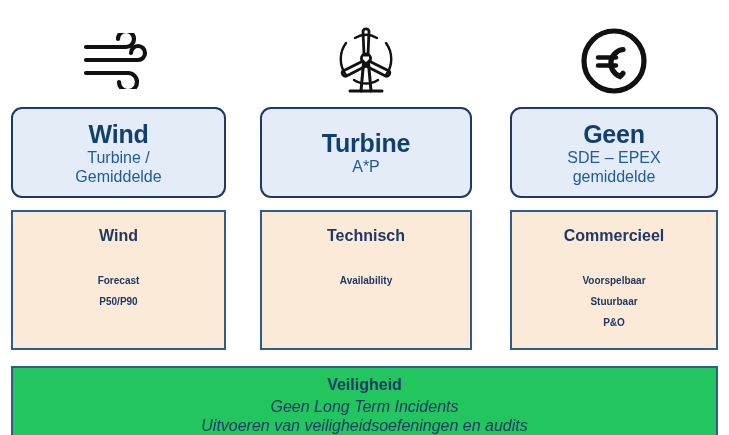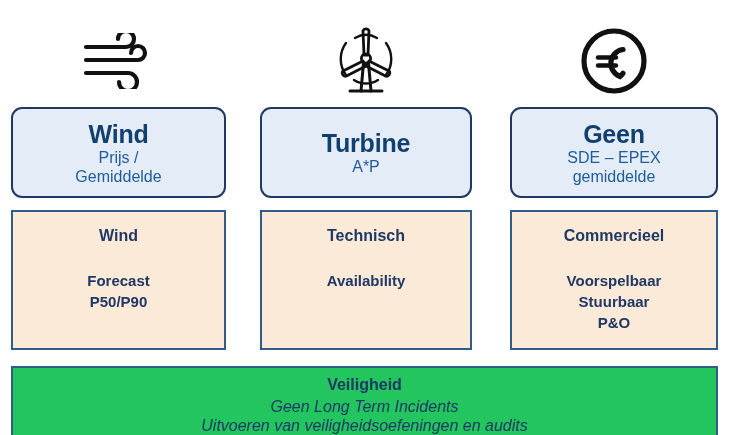--- a/index.html
+++ b/index.html
@@ -95,21 +95,21 @@
     font-weight: bold;
     font-size: 16px;
     line-height: 19px;
   }
   .card-peach .items {
     margin-top: 25px;
   }
   .card-peach .item {
     color: #1f3864;
     font-weight: bold;
-    font-size: 15px;
+    font-size: 10px;
     line-height: 21px;
   }
 
   
   .banner {
     position: absolute;
     left: 11px;
     top: 350px;
     width: 707px;
     height: 77px;
@@ -146,21 +146,21 @@
     <div class="icon-wrap">
       <svg width="74" height="56" viewBox="0 0 74 56" fill="none" stroke="#111111" stroke-width="4.2" stroke-linecap="round">
         <path d="M4 14 H44 a8 8 0 1 0 -8 -8"></path>
         <path d="M4 27 H56 a7 7 0 1 0 -7 -7"></path>
         <path d="M4 40 H46 a9 9 0 1 1 -9 9"></path>
       </svg>
     </div>
 
     <div class="card-blue">
       <div class="title">Wind</div>
-      <div class="sub-line">Prijs /</div>
+      <div class="sub-line">Turbine /</div>
       <div class="sub-line">Gemiddelde</div>
     </div>
 
     <div class="card-peach">
       <div class="heading">Wind</div>
       <div class="items">
         <div class="item">Forecast</div>
         <div class="item">P50/P90</div>
       </div>
     </div>

